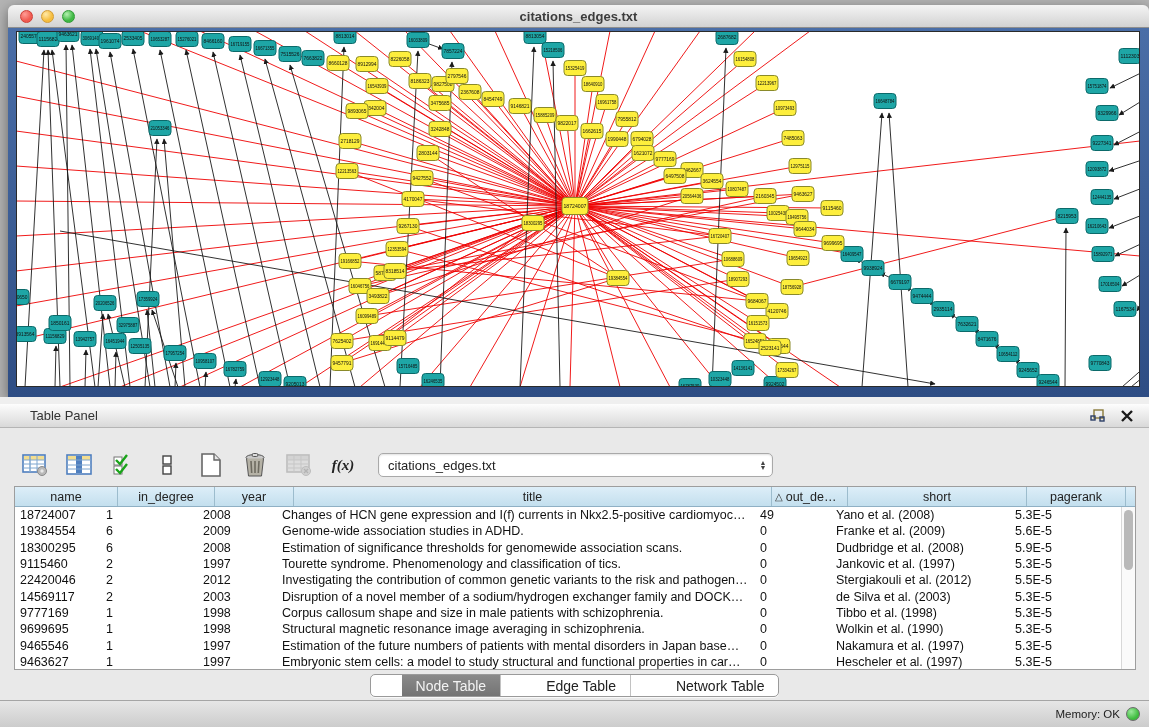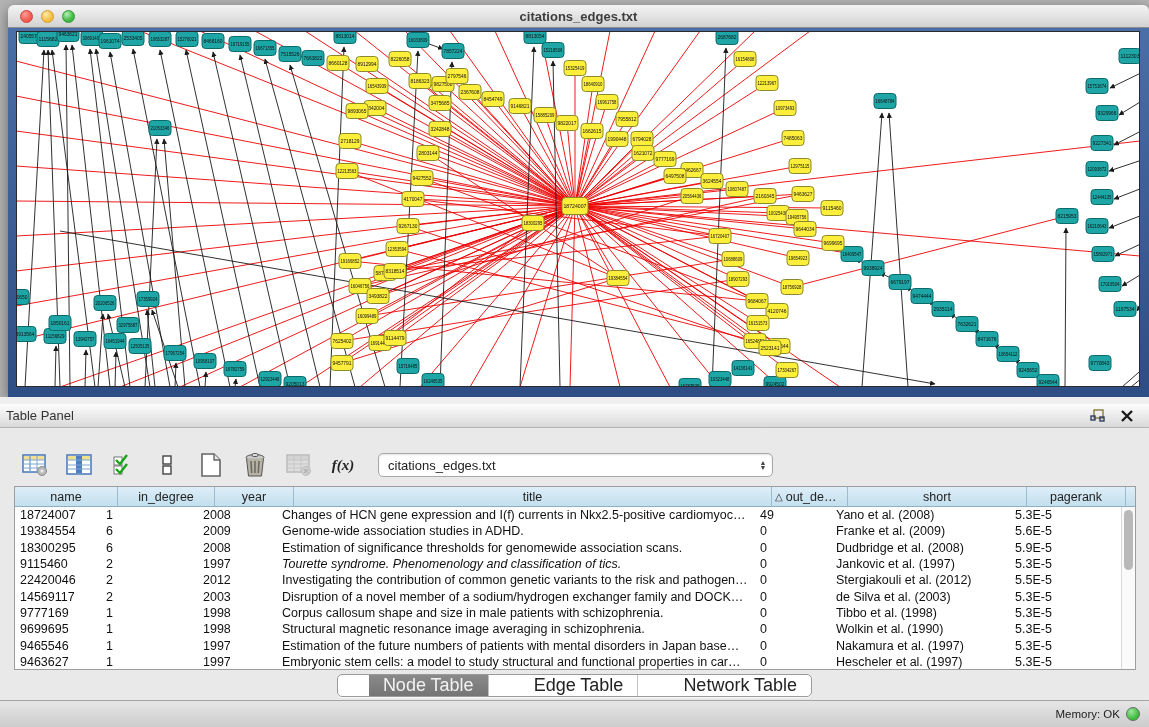--- a/index.html
+++ b/index.html
@@ -20,21 +20,21 @@
   .frame{height:369px;background:linear-gradient(180deg,#4a6ea7,#2e4d84);position:relative;}
   .canvas{position:absolute;left:8px;top:3px;width:1124px;height:356px;background:#fff;border:1px solid #2a2a2a;box-sizing:border-box;}
   .canvas svg{display:block;}
   
   .divider{position:absolute;left:0;top:397px;width:1149px;height:7px;background:#efefef;text-align:center;}
   .grip{font-size:7px;color:#555;line-height:7px;display:inline-block;}
   
   .panel{position:absolute;left:0;top:404px;width:1149px;height:323px;background:#e9e9e9;}
   .panel-header{height:23px;background:linear-gradient(#fdfdfd,#d9d9d9);border-bottom:1px solid #b5b5b5;
     display:flex;align-items:center;font-size:13px;color:#333;}
-  .panel-header .ph-title{margin-left:6px;}
+  .panel-header .ph-title{margin-left:30px;}
   .ph-icons{margin-left:auto;display:flex;align-items:center;gap:14px;margin-right:14px;}
   .ph-btn{width:16px;height:14px;display:inline-flex;align-items:center;justify-content:center;cursor:default;}
   
   .toolbar{display:flex;align-items:center;gap:14px;padding:22px 0 8px 20px;height:30px;}
   .tb-btn{width:30px;height:28px;display:flex;align-items:center;justify-content:center;}
   .fx{font-family:"Liberation Serif",serif;font-style:italic;font-weight:bold;font-size:15px;color:#222;}
   .combo{margin-left:6px;width:393px;height:22px;background:#fff;border:1px solid #a9a9a9;border-radius:5px;
     box-shadow:inset 0 1px 2px rgba(0,0,0,.12);display:flex;align-items:center;font-size:13px;color:#222;}
   .combo .val{padding-left:9px;flex:1;}
   .combo .stepper{width:18px;display:flex;flex-direction:column;align-items:center;line-height:5px;font-size:7px;color:#444;}
@@ -46,21 +46,21 @@
   .th.sorted{justify-content:flex-start;padding-left:3px;}
   .th .tri{font-size:10px;margin-right:3px;color:#333;}
   .tbody{position:absolute;left:0;top:20px;right:14px;bottom:0;overflow:hidden;}
   .tr{display:flex;height:16.3px;align-items:center;}
   .td{font-size:12.5px;color:#111;white-space:nowrap;overflow:hidden;box-sizing:border-box;padding-left:5px;}
   .vscroll{position:absolute;right:0;top:20px;bottom:0;width:14px;background:#fafafa;border-left:1px solid #d8d8d8;box-sizing:border-box;}
   .vthumb{position:absolute;left:2px;top:3px;width:9px;height:60px;background:#b9b9b9;border-radius:5px;}
   
   .tabs{position:absolute;left:0;top:270px;width:100%;display:flex;justify-content:center;}
   .seg{display:flex;border:1px solid #9a9a9a;border-radius:5px;overflow:hidden;background:#fff;height:21px;box-shadow:0 1px 0 rgba(255,255,255,.7);}
-  .seg .tab{font-size:18px;color:#222;display:flex;align-items:center;justify-content:center;padding:0 14px;border-right:1px solid #c2c2c2;margin-left:31px;}
+  .seg .tab{font-size:14px;color:#222;display:flex;align-items:center;justify-content:center;padding:0 14px;border-right:1px solid #c2c2c2;margin-left:31px;}
   .seg .tab:last-child{border-right:none;}
   .seg .tab.active{background:linear-gradient(#8a8a8a,#747474);color:#f3f3f3;}
   
   .statusbar{position:absolute;left:0;bottom:0;width:100%;height:27px;
     background:linear-gradient(#e6e6e6,#cccccc);border-top:1px solid #a5a5a5;
     display:flex;align-items:center;justify-content:flex-end;box-sizing:border-box;}
   .mem-label{font-size:11.5px;color:#222;margin-right:6px;text-align:right;}
   .mem-dot{width:14px;height:14px;border-radius:50%;margin-right:9px;
     background:radial-gradient(circle at 35% 30%,#9ae89a,#3dbb3d 65%);border:1px solid #6a6a6a;box-sizing:border-box;}
 </style>
@@ -971,21 +971,21 @@
           <div class="td" style="width: 79px;">2008</div>
           <div class="td" style="width: 478px;">Estimation of significance thresholds for genomewide association scans.</div>
           <div class="td" style="width: 76px;">0</div>
           <div class="td" style="width: 179px;">Dudbridge et al. (2008)</div>
           <div class="td" style="width: 99px;">5.9E-5</div>
         </div>
         <div class="tr">
           <div class="td" style="width: 86px;">9115460</div>
           <div class="td" style="width: 97px;">2</div>
           <div class="td" style="width: 79px;">1997</div>
-          <div class="td" style="width: 478px; font-style: italic;">Tourette syndrome. Phenomenology and classification of tics.</div>
+          <div class="td" style="width: 478px;">Tourette syndrome. Phenomenology and classification of tics.</div>
           <div class="td" style="width: 76px;">0</div>
           <div class="td" style="width: 179px;">Jankovic et al. (1997)</div>
           <div class="td" style="width: 99px;">5.3E-5</div>
         </div>
         <div class="tr">
           <div class="td" style="width: 86px;">22420046</div>
           <div class="td" style="width: 97px;">2</div>
           <div class="td" style="width: 79px;">2012</div>
           <div class="td" style="width: 478px;">Investigating the contribution of common genetic variants to the risk and pathogen…</div>
           <div class="td" style="width: 76px;">0</div>

